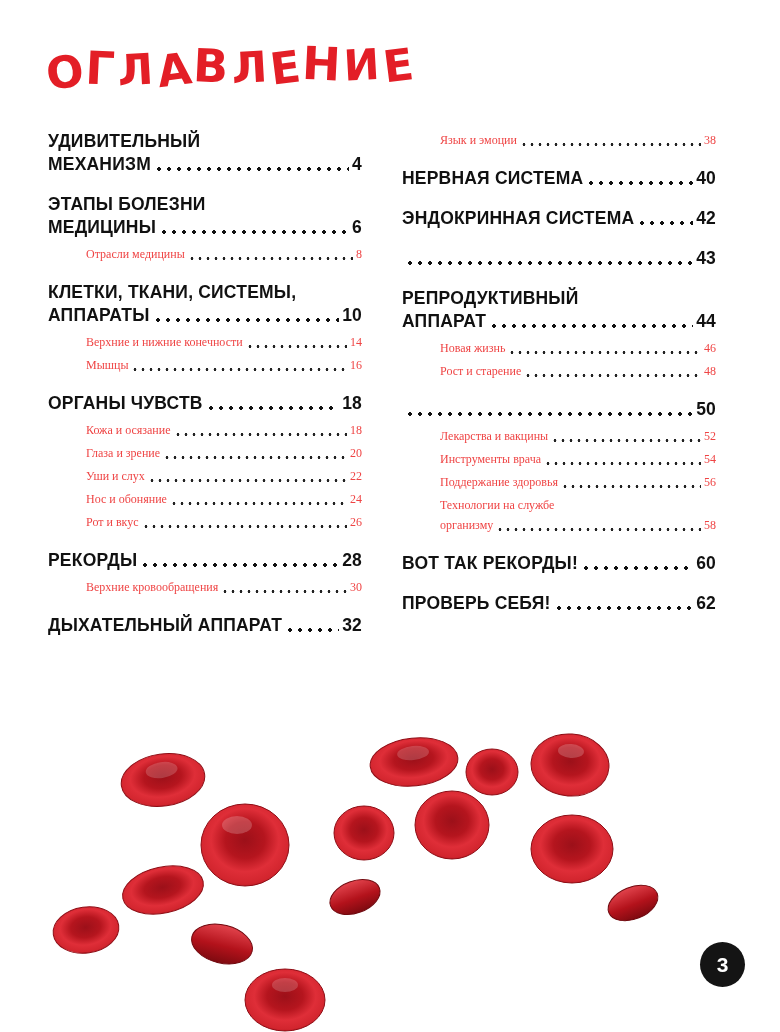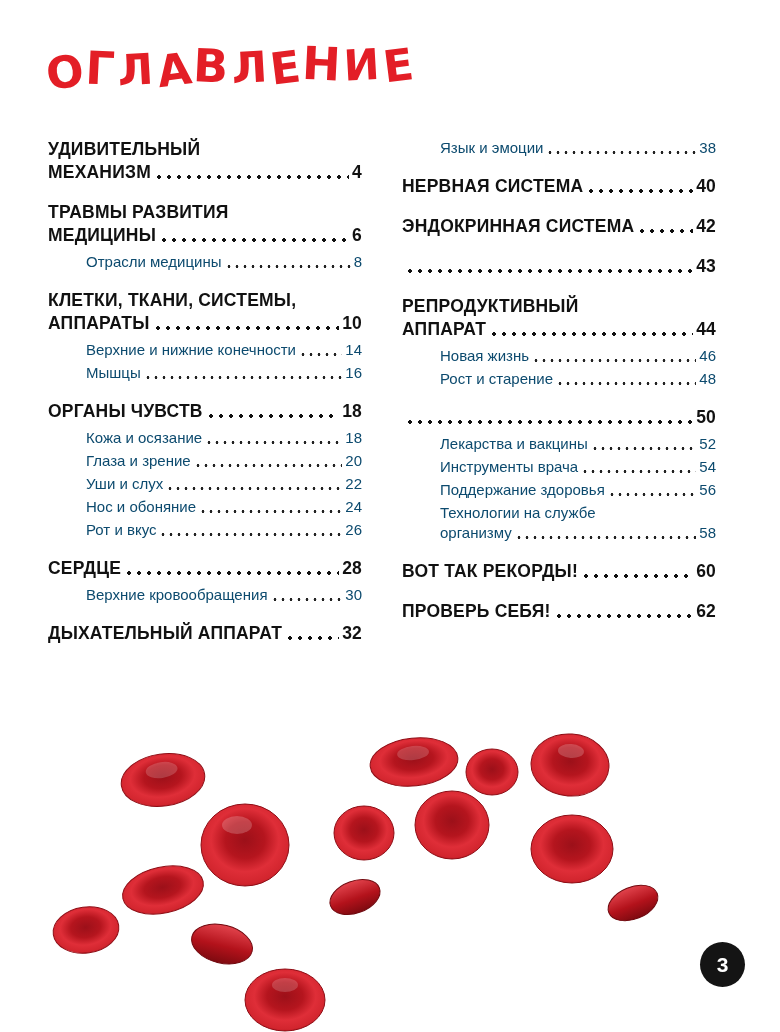--- a/index.html
+++ b/index.html
@@ -20,22 +20,22 @@
   .page-title .ch1{transform:rotate(4deg) translateY(-2px) scale(1.04);}
   .page-title .ch2{transform:rotate(-2deg) scale(0.97);}
   
   .toc{
     position:absolute;left:48px;top:130px;width:668px;
     display:flex;gap:40px;
   }
   .toc-col{width:314px;display:flex;flex-direction:column;}
   .entry{margin-top:0;}
   .entry.main{margin-top:17px;font-weight:700;font-size:17.5px;line-height:23px;letter-spacing:.2px;}
-  .entry.sub{margin-top:3px;font-weight:400;font-size:15px;line-height:20px;padding-left:38px;color:#0c4a6e;}
-  .toc-col .entry:first-child{margin-top:8px;}
+  .entry.sub{margin-top:3px;font-weight:400;font-size:12px;line-height:20px;padding-left:38px;color:#ef4444;font-family:Liberation Serif, serif;}
+  .toc-col .entry:first-child{margin-top:0;}
   .entry.main + .entry.sub{margin-top:5px;}
   .toc-line{display:flex;align-items:flex-end;}
   .lbl{white-space:nowrap;}
   .dots{
     flex:1;height:14px;margin:0 3px;min-width:14px;
     background-repeat:repeat-x;background-position:left bottom 3px;
   }
   .entry.main .dots{
     background-image:radial-gradient(circle,#111 1.7px,transparent 2.1px);
     background-size:10px 6px;background-position:left bottom 4px;
@@ -67,21 +67,21 @@
           <span class="lbl">УДИВИТЕЛЬНЫЙ</span>
         </div>
         <div class="toc-line">
           <span class="lbl">МЕХАНИЗМ</span>
           <span class="dots"></span>
           <span class="pg">4</span>
         </div>
       </div>
       <div class="entry main">
         <div class="toc-line">
-          <span class="lbl">ТРАВМЫ РАЗВИТИЯ</span>
+          <span class="lbl">ЭТАПЫ БОЛЕЗНИ</span>
         </div>
         <div class="toc-line">
           <span class="lbl">МЕДИЦИНЫ</span>
           <span class="dots"></span>
           <span class="pg">6</span>
         </div>
       </div>
       <div class="entry sub">
         <div class="toc-line">
           <span class="lbl">Отрасли медицины</span>
@@ -150,21 +150,21 @@
       </div>
       <div class="entry sub">
         <div class="toc-line">
           <span class="lbl">Рот и вкус</span>
           <span class="dots"></span>
           <span class="pg">26</span>
         </div>
       </div>
       <div class="entry main">
         <div class="toc-line">
-          <span class="lbl">СЕРДЦЕ</span>
+          <span class="lbl">РЕКОРДЫ</span>
           <span class="dots"></span>
           <span class="pg">28</span>
         </div>
       </div>
       <div class="entry sub">
         <div class="toc-line">
           <span class="lbl">Верхние кровообращения</span>
           <span class="dots"></span>
           <span class="pg">30</span>
         </div>

